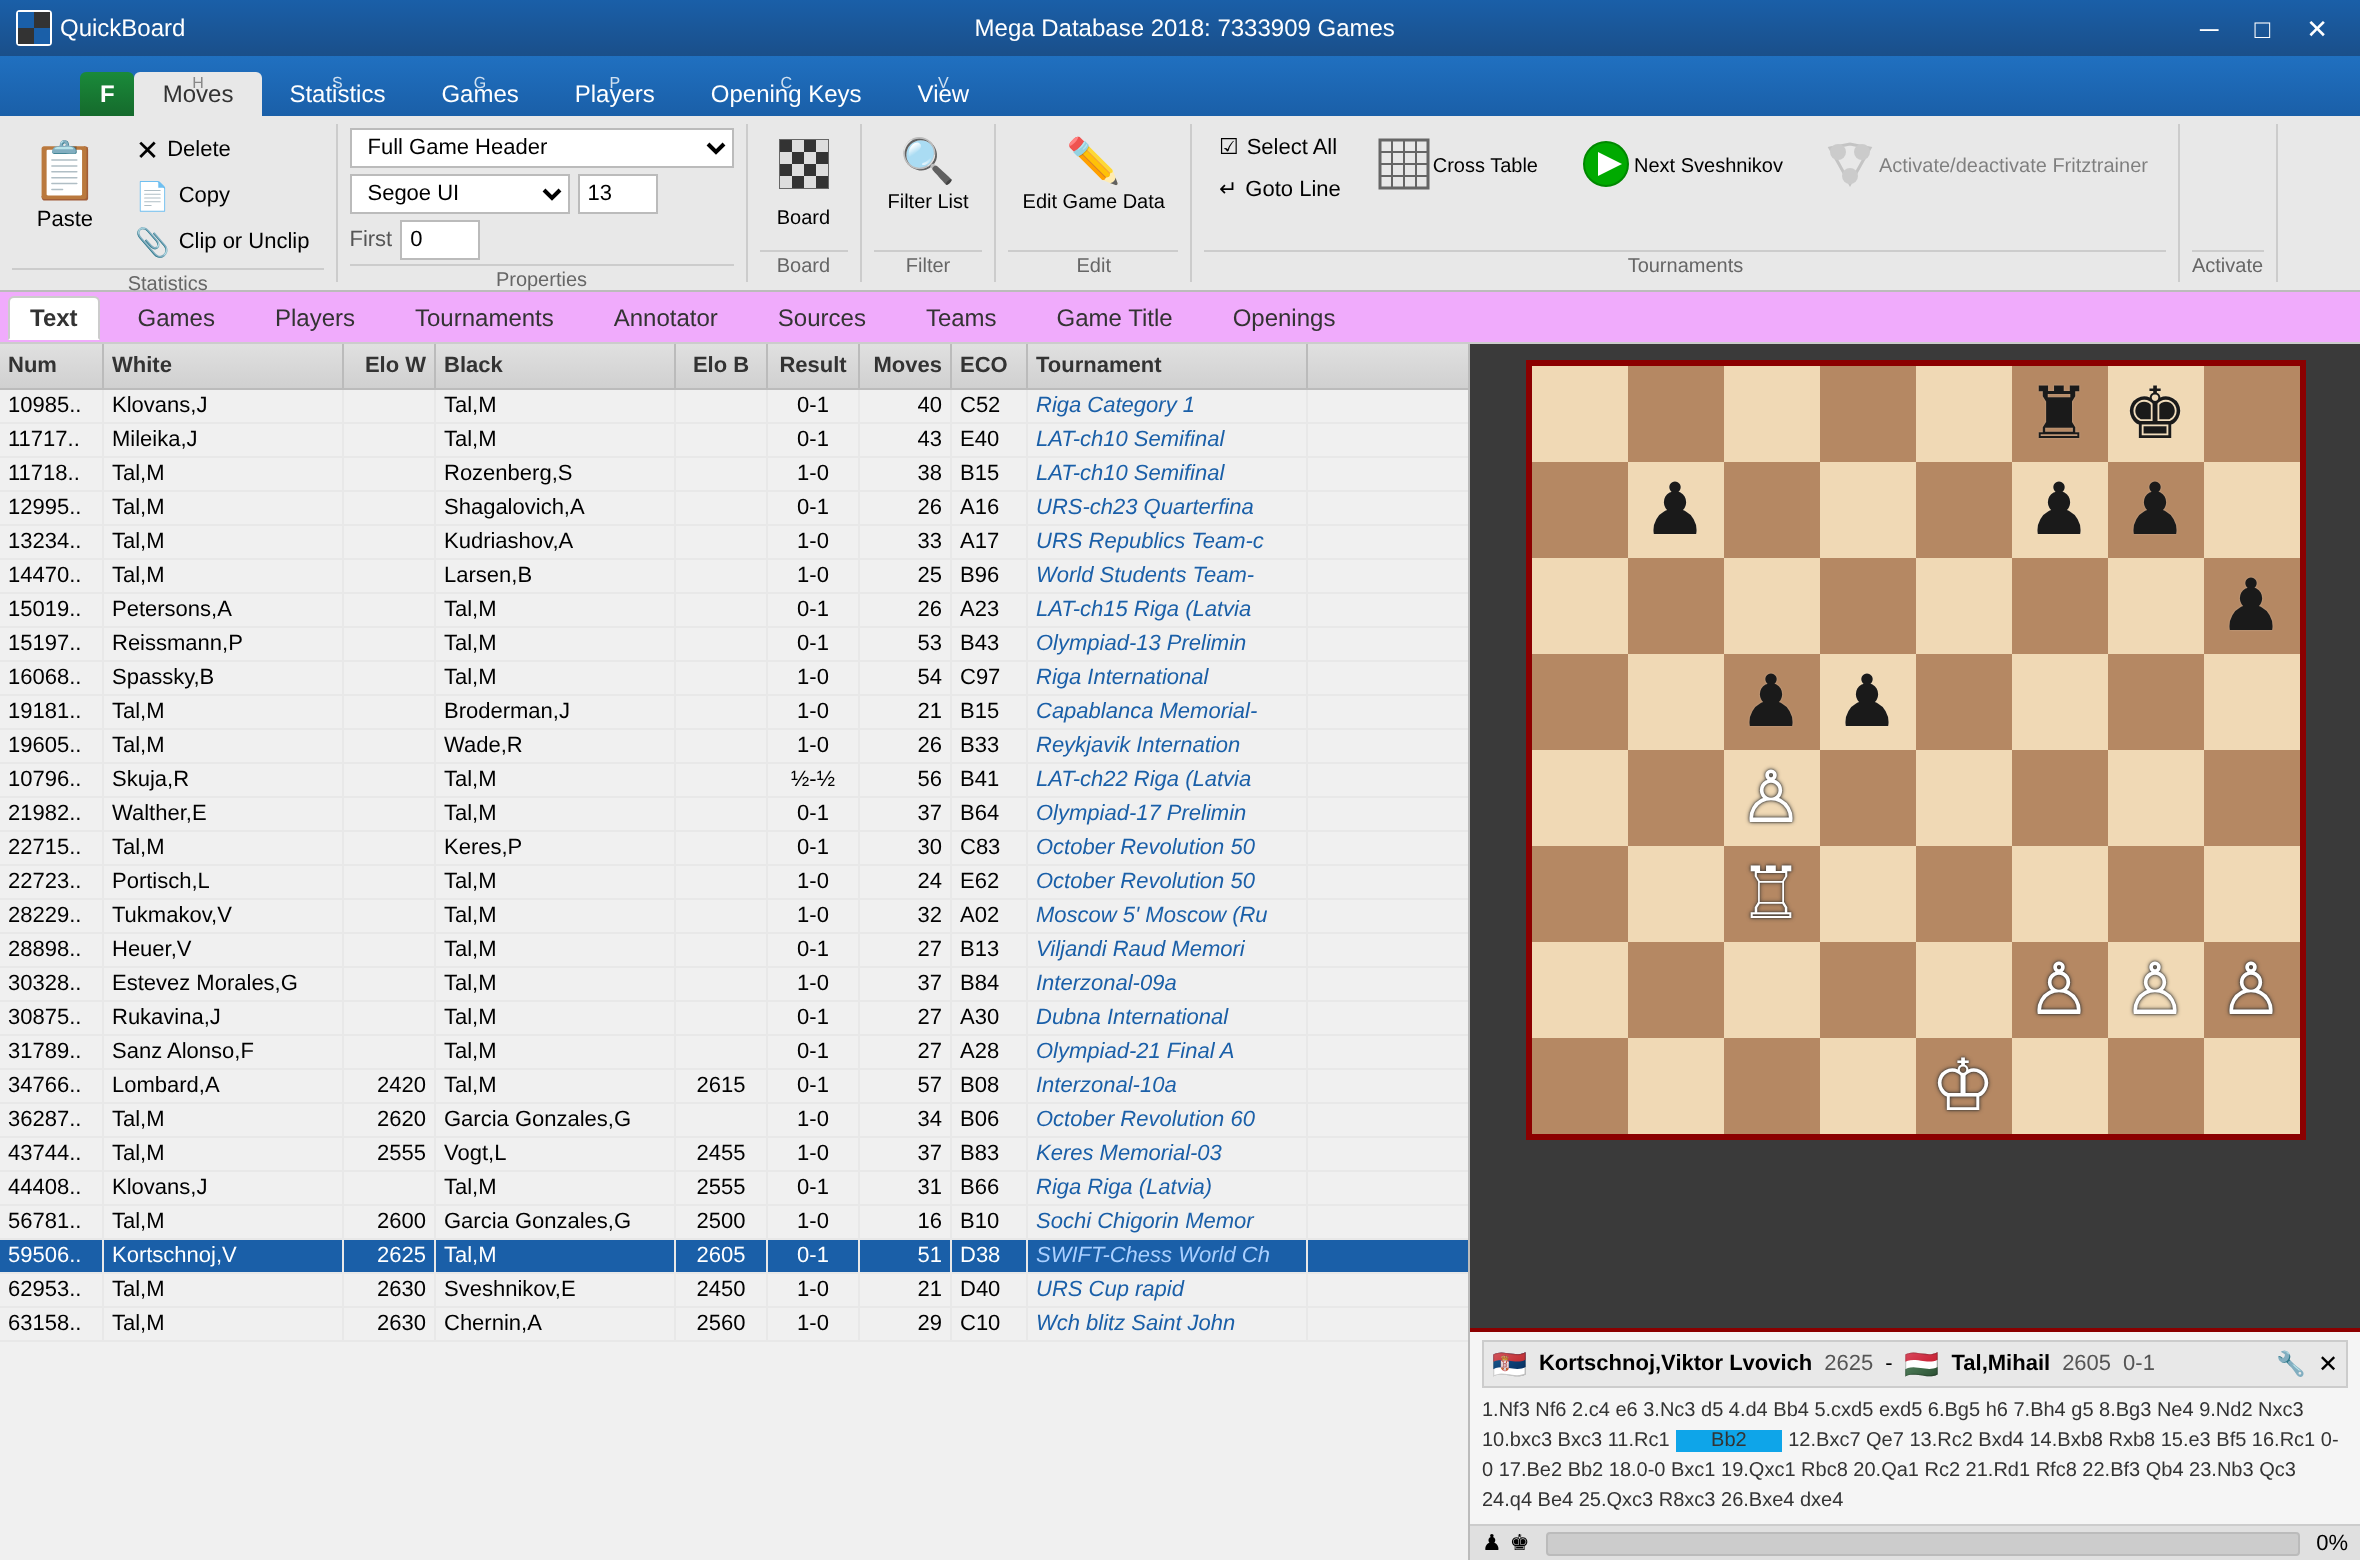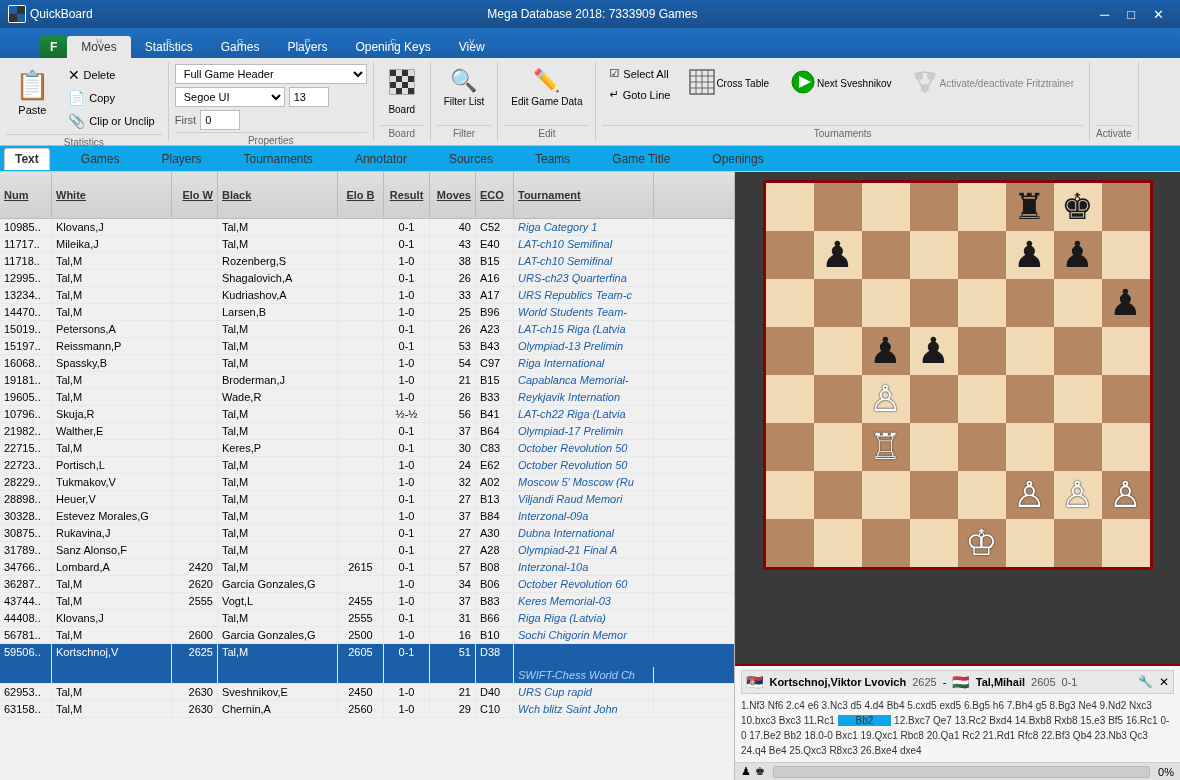--- a/index.html
+++ b/index.html
@@ -121,27 +121,27 @@
     
     .tourn-btn {
       display: flex; flex-direction: row; align-items: center;
       padding: 3px 8px; cursor: pointer; border: 1px solid transparent;
       border-radius: 3px; background: none; font-size: 10px; min-width: 52px;
     }
     .tourn-btn.disabled { opacity: 0.45; cursor: default; }
 
     
     .view-tabs {
-      background: #0ea5e9;
+      background: #f0abfc;
       border-bottom: 1px solid #ccc;
       display: flex;
       align-items: center;
       padding: 0 4px;
       height: 26px;
-      gap: 20px;
+      gap: 8px;
     }
     .view-tab {
       padding: 3px 10px; font-size: 12px; cursor: pointer;
       border: 1px solid transparent; border-radius: 3px 3px 0 0;
       color: #333; background: none;
     }
     .view-tab.active { background: white; border-color: #ccc; border-bottom: 1px solid white; font-weight: bold; }
 
     
     .main-content {
@@ -159,25 +159,24 @@
     }
     .table-header {
       display: flex;
       background: linear-gradient(to bottom, #e0e0e0, #d0d0d0);
       border-bottom: 1px solid #bbb;
       font-size: 11px;
       font-weight: bold;
       color: #333;
     }
     .th {
-      padding: 17px 4px;
+      padding: 5px 4px;
       border-right: 1px solid #bbb;
       white-space: nowrap;
       overflow: hidden;
-      text-decoration: underline;
     }
     .table-body {
       overflow-y: auto;
       flex: 1;
     }
     .table-row {
       display: flex;
       font-size: 11px;
       border-bottom: 1px solid #e8e8e8;
       cursor: pointer;
@@ -185,21 +184,21 @@
     .table-row.selected { background: #1a5fa8; color: white; }
     .table-row.selected .td { color: white; }
     .table-row.italic .td.tournament { font-style: italic; }
     .td {
       padding: 2px 4px;
       border-right: 1px solid #e8e8e8;
       white-space: nowrap;
       overflow: hidden;
     }
     .td.tournament { font-style: italic; color: #1a5fa8; }
-    .table-row.selected .td.tournament { color: #aad0ff; margin-top: 23px; }
+    .table-row.selected .td.tournament { color: #aad0ff; }
 
     
     .col-num { width: 52px; }
     .col-white { width: 120px; }
     .col-elow { width: 46px; text-align: right; }
     .col-black { width: 120px; }
     .col-elob { width: 46px; text-align: center; }
     .col-result { width: 46px; text-align: center; }
     .col-moves { width: 46px; text-align: right; }
     .col-eco { width: 38px; }

